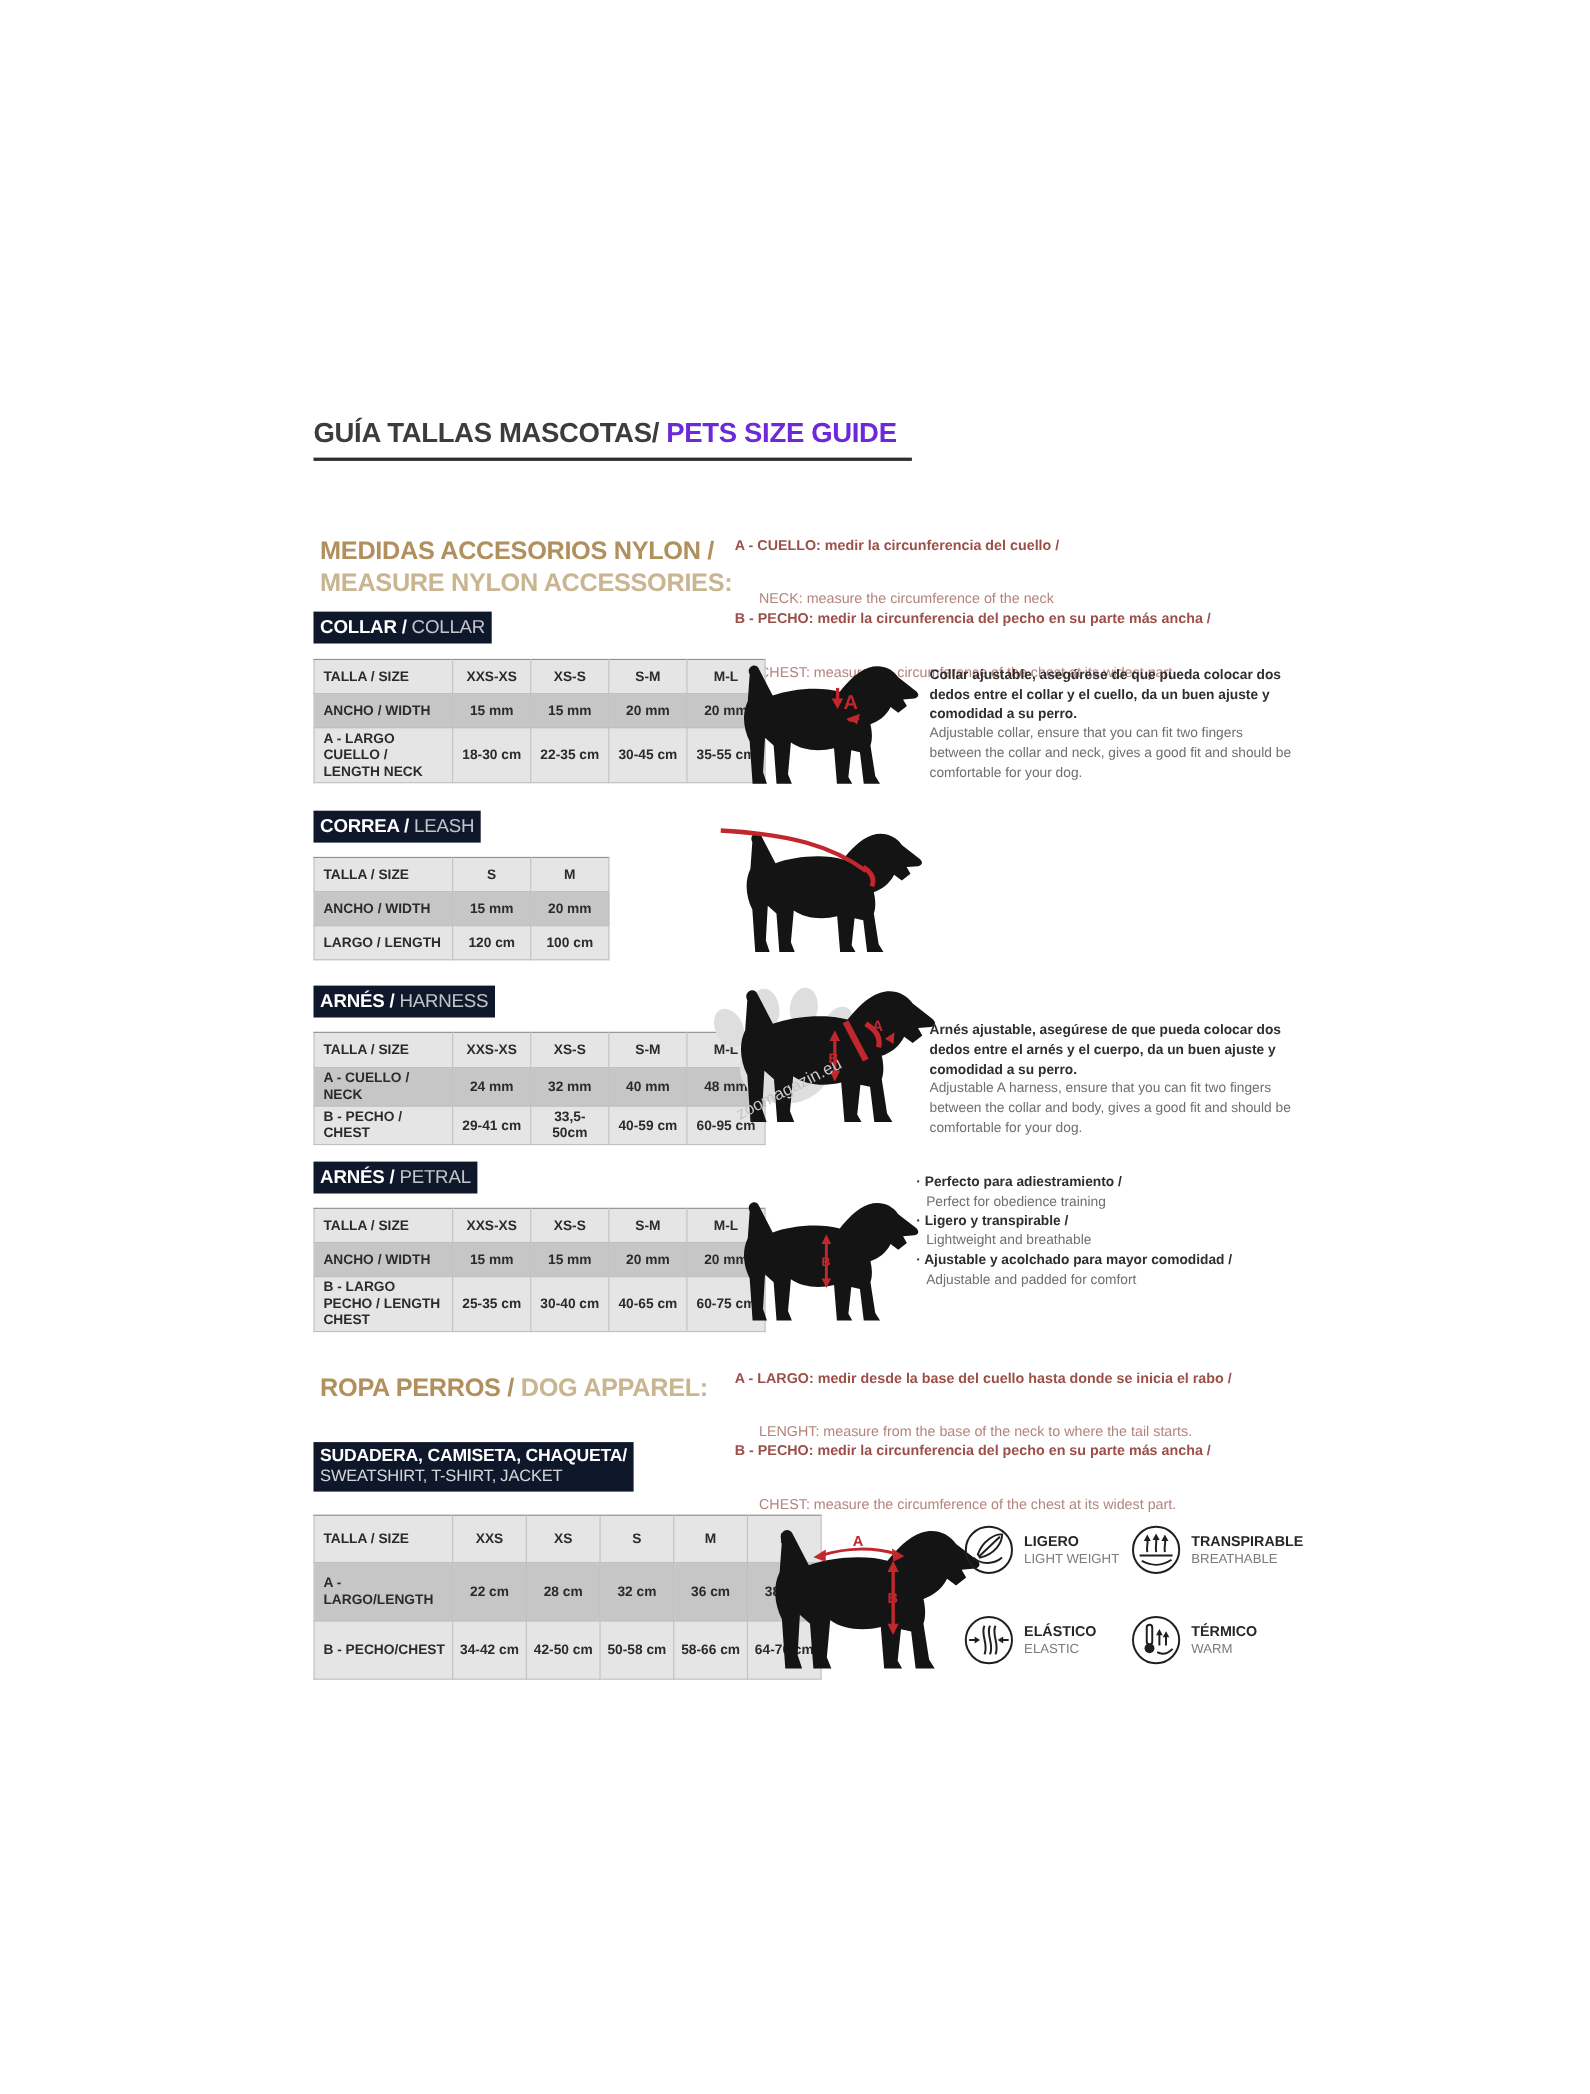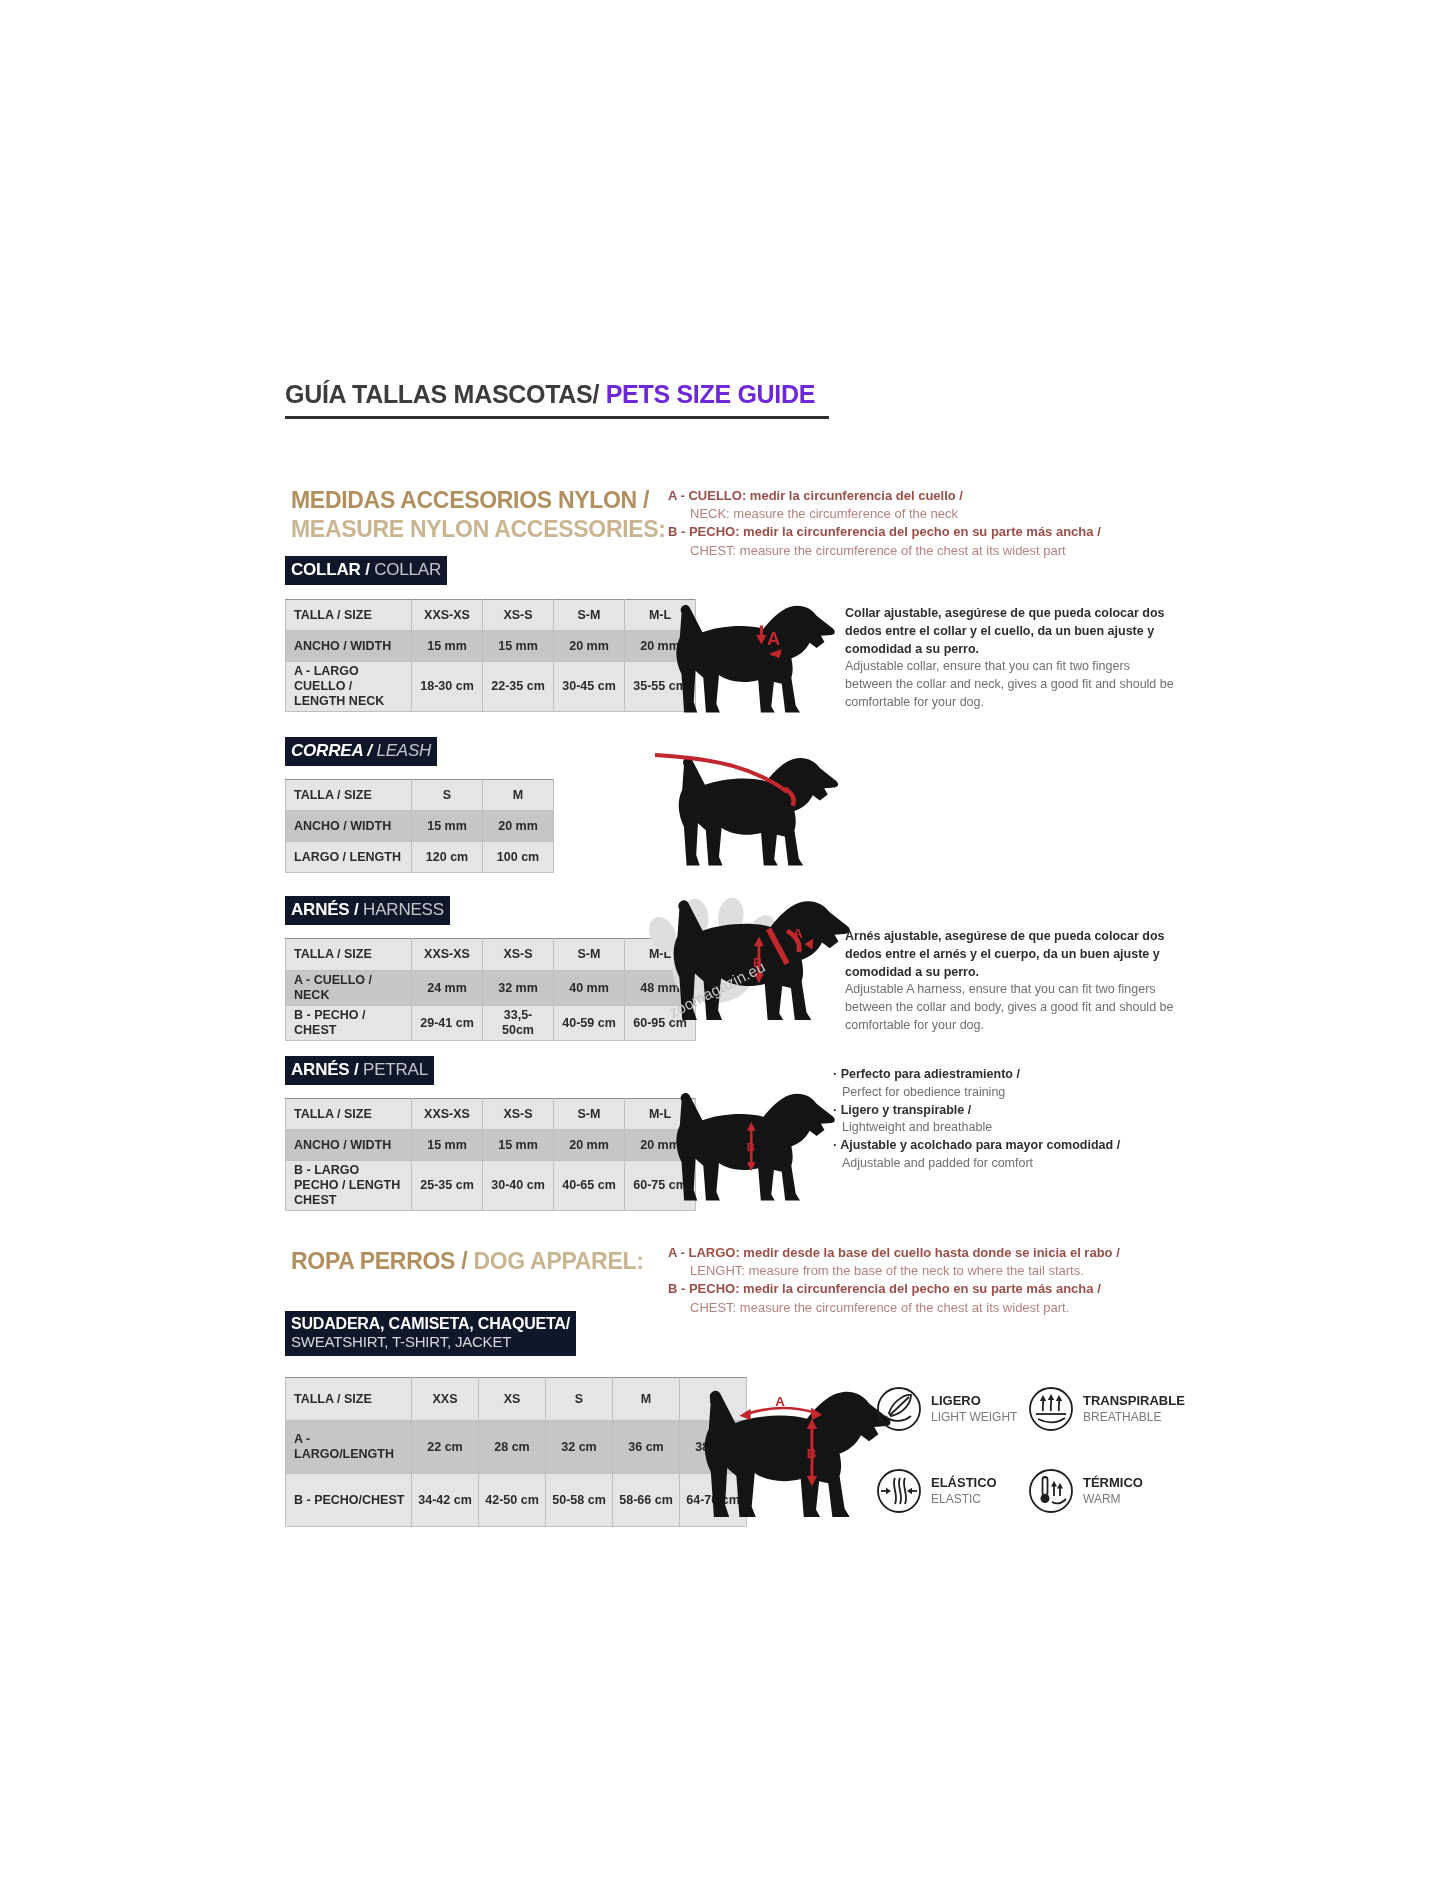--- a/index.html
+++ b/index.html
@@ -18,21 +18,21 @@
 
   
   .badge{background:#0f172a;color:#fff;font-weight:bold;font-size:17px;letter-spacing:-0.2px;
          padding:4px 6px 5px;display:inline-block;line-height:1.15;}
   .badge .lt{color:rgba(255,255,255,.75);font-weight:normal;}
   .badge .sub{display:block;font-size:15px;font-weight:normal;color:rgba(255,255,255,.82);}
 
   
   .notes{font-size:13px;line-height:1.4;}
   .note-es{color:#9c4f48;font-weight:bold;}
-  .note-en{color:#b4837c;padding-left:22px;}
+  .note-en{color:#b4837c;padding-left:22px;margin-top:30px;}
 
   
   .desc{font-size:12.5px;line-height:1.42;}
   .desc-es{color:#2e2e2e;font-weight:bold;}
   .desc-en{color:#6f6f6f;}
 
   
   .bullets{font-size:12.5px;line-height:1.42;}
   .bullets .b-es{color:#2e2e2e;font-weight:bold;}
   .bullets .b-es::before{content:"· ";}
@@ -121,21 +121,21 @@
     <text class="mk" x="120" y="58" font-size="21">A</text>
     <polygon class="redf" points="124,68 137,63 134,74"></polygon>
     <path class="red" d="M136,68 C131,71 127,71 124,68" stroke-width="2.5"></path>
   </svg>
 
   <div class="abs desc" style="left:845px;top:605px;width:330px;">
     <span class="desc-es">Collar ajustable, asegúrese de que pueda colocar dos dedos entre el collar y el cuello, da un buen ajuste y comodidad a su perro.</span><br>
     <span class="desc-en">Adjustable collar, ensure that you can fit two fingers between the collar and neck, gives a good fit and should be comfortable for your dog.</span>
   </div>
 
-  <div class="abs badge" style="left:285px;top:737px;font-style:italic;"><span>CORREA /</span><span class="lt"> LEASH</span></div>
+  <div class="abs badge" style="left:285px;top:737px;"><span>CORREA /</span><span class="lt"> LEASH</span></div>
 
   <table class="tbl abs" style="left:285px;top:779px;">
     <tbody>
         <tr>
       <td class="lbl" style="width:112px;height:26px;">TALLA / SIZE</td>
       <td style="width:60px;">S</td>
       <td style="width:60px;">M</td>
     </tr>
     <tr class="shade">
       <td class="lbl" style="height:26px;">ANCHO / WIDTH</td>

